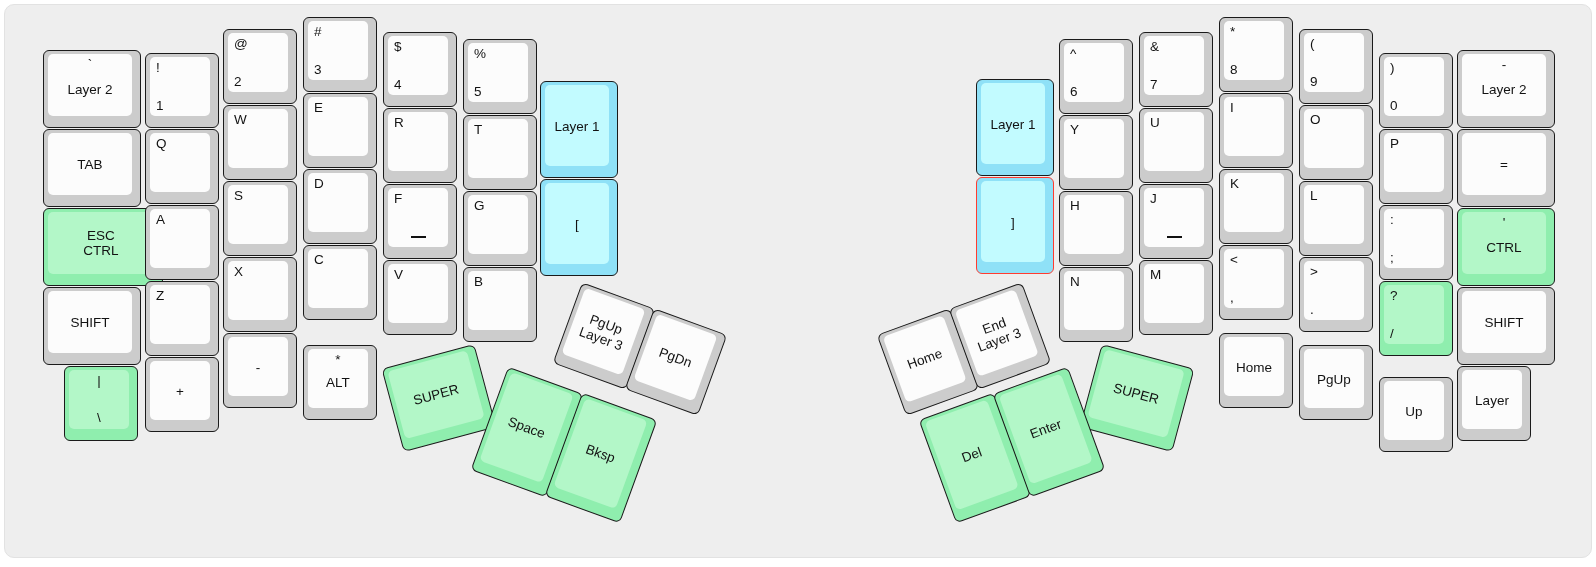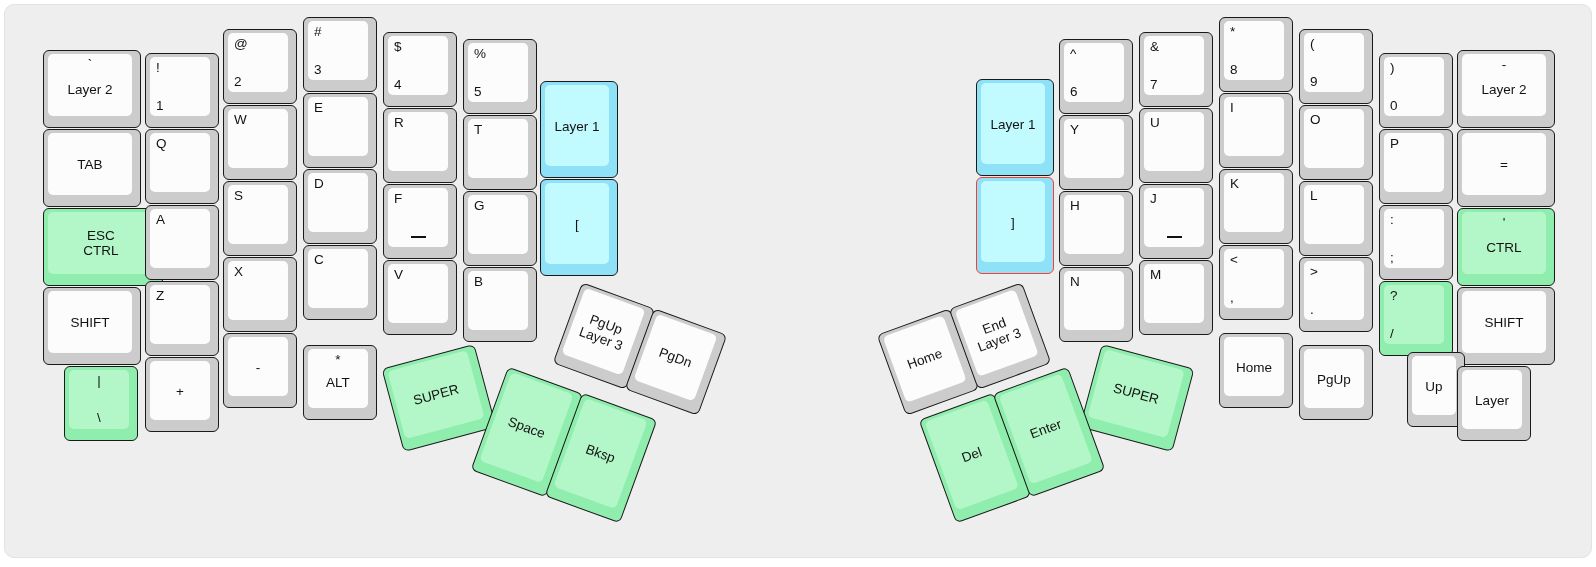--- a/index.html
+++ b/index.html
@@ -416,21 +416,21 @@
         <div class="key" style="left: 1214px; top: 328px; width: 74px; height: 75px;">
           <div class="cap">
             <div class="lg mid">Home</div>
           </div>
         </div>
         <div class="key" style="left: 1294px; top: 340px; width: 74px; height: 75px;">
           <div class="cap">
             <div class="lg mid">PgUp</div>
           </div>
         </div>
-        <div class="key" style="left: 1374px; top: 347px; width: 58px; height: 75px; margin-left: 28px;">
+        <div class="key" style="left: 1374px; top: 372px; width: 74px; height: 75px;">
           <div class="cap">
             <div class="lg mid">Up</div>
           </div>
         </div>
         <div class="key" style="left: 1452px; top: 361px; width: 74px; height: 75px;">
           <div class="cap">
             <div class="lg mid">Layer</div>
           </div>
         </div>
         <div class="key green rot" style="left: 1084px; top: 350px; width: 96px; height: 86px; transform: rotate(15deg);">

